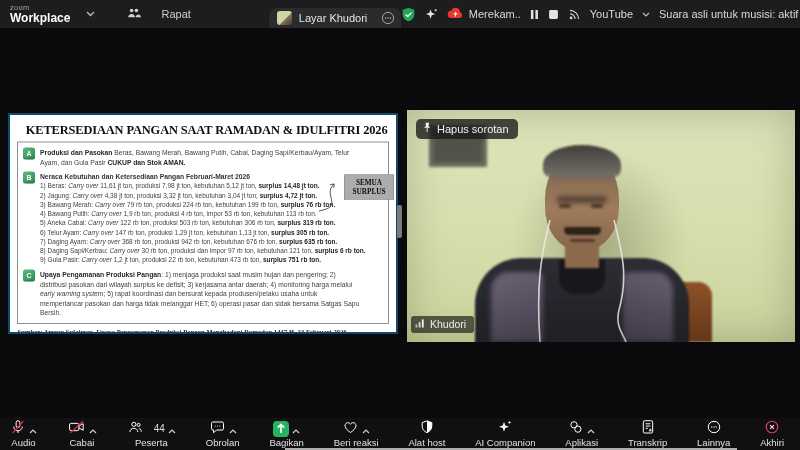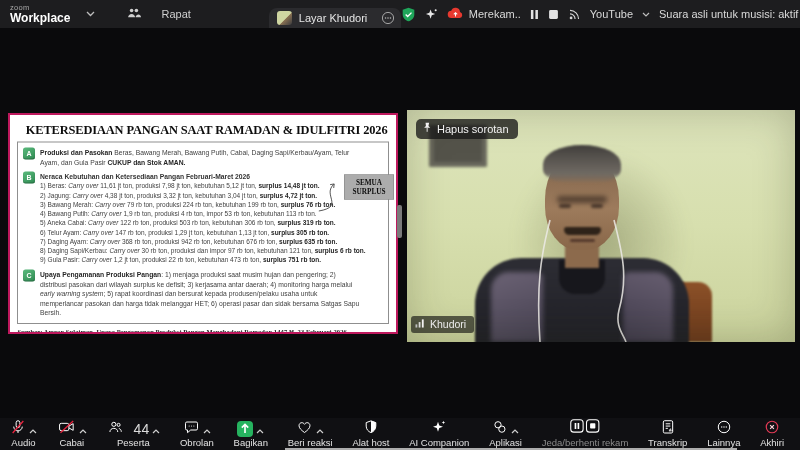--- a/index.html
+++ b/index.html
@@ -24,21 +24,21 @@
   .tb-right { margin-left:auto; display:flex; align-items:center; gap:9px; padding-right:12px; }
   .tb-right .txt { white-space:nowrap; }
   .tb-ic { display:flex; align-items:center; cursor:pointer; }
   .rec-group { display:flex; align-items:center; gap:5px; }
 
   
   .stage { position:absolute; top:28px; left:0; right:0; height:390px; background:#0a0a0c; }
 
   
   .doc-panel { position:absolute; left:8px; top:85px; width:390px; height:221px; background:#fff;
-               border:2px solid #be185d; box-sizing:border-box; overflow:hidden; }
+               border:2px solid #0c4a6e; box-sizing:border-box; overflow:hidden; }
   .doc-inner { width:772px; height:434px; transform:scale(0.5); transform-origin:0 0; color:#3f3f3f; }
   .doc-title { margin:7px 0 0; text-align:center; font-family:"Liberation Serif",serif;
                font-size:27px; font-weight:bold; color:#0e0e0e; white-space:nowrap; }
   .doc-title span { display:inline-block; transform:scaleX(.92); letter-spacing:-0.3px; }
   .doc-box { position:relative; margin:8px 14px 0; border:2px solid #8f8f8f; padding:8px 12px 10px 10px; }
   .sec { display:flex; gap:10px; margin-top:9px; }
   .sec:first-child { margin-top:2px; }
   .sec-badge { flex:0 0 auto; width:24px; height:24px; border-radius:5px;
                background:linear-gradient(145deg,#5bbb7d,#2e8a52); color:#fff; font-weight:bold;
                font-size:14px; display:flex; align-items:center; justify-content:center;
@@ -112,21 +112,21 @@
               padding:2px 8px 3px 4px; border-radius:3px; }
 
   
   .toolbar { position:absolute; bottom:0; left:0; right:0; height:32px; background:#101013;
              display:flex; align-items:center; justify-content:space-between;
              padding:0 16px 0 10px; box-sizing:border-box; z-index:5; }
   .tb-item { display:flex; flex-direction:column; align-items:center; cursor:pointer; position:relative; }
   .ticon { height:17px; display:flex; align-items:center; gap:3px; }
   .tlabel { font-size:9.5px; line-height:1; margin-top:1px; color:#e3e3e3; white-space:nowrap; }
   .tb-item.dim .tlabel { color:#8b8b8b; }
-  .count { font-size:14px; color:#dcdcdc; margin-left:7px; }
+  .count { font-size:10px; color:#dcdcdc; margin-left:7px; }
   .share-bg { width:16px; height:16px; border-radius:4px; background:#26b35f;
               display:flex; align-items:center; justify-content:center; }
   .taskbar-hint { position:absolute; bottom:0; left:285px; width:452px; height:2px;
                   background:#c9c9c9; opacity:.85; z-index:6; }
 </style>
 </head>
 <body>
 
 <div class="app">
 
@@ -445,34 +445,20 @@
         </span>
         <span>
           <svg width="8" height="5" viewBox="0 0 8 5">
               <path d="M1 4l3-3 3 3" stroke="#cfcfcf" stroke-width="1.2" fill="none"></path>
             </svg>
         </span>
       </div>
       <span class="tlabel">Aplikasi</span>
     </div>
 
-    <div class="tb-item dim">
-      <div class="ticon">
-        <span>
-          <svg width="30" height="15" viewBox="0 0 40 20">
-              <rect x="1" y="1" width="16.5" height="16.5" rx="4" stroke="#fff" stroke-width="1.4" fill="none"></rect>
-              <rect x="6.2" y="5.3" width="2.2" height="8" fill="#fff"></rect>
-              <rect x="10.1" y="5.3" width="2.2" height="8" fill="#fff"></rect>
-              <rect x="22" y="1" width="16.5" height="16.5" rx="4" stroke="#fff" stroke-width="1.4" fill="none"></rect>
-              <rect x="26.8" y="5.6" width="7" height="7" rx="1" fill="#fff"></rect>
-            </svg>
-        </span>
-      </div>
-      <span class="tlabel">Jeda/berhenti rekam</span>
-    </div>
 
     <div class="tb-item">
       <div class="ticon">
         <span>
           <svg width="16" height="16" viewBox="0 0 24 24" stroke="#fff" stroke-width="1.5" fill="none">
               <rect x="5" y="2.6" width="14" height="18.4" rx="2"></rect>
               <line x1="8.5" y1="7.2" x2="15.5" y2="7.2"></line>
               <line x1="8.5" y1="10.6" x2="15.5" y2="10.6"></line>
               <line x1="8.5" y1="14" x2="11.8" y2="14"></line>
               <g fill="#fff" stroke="none">

